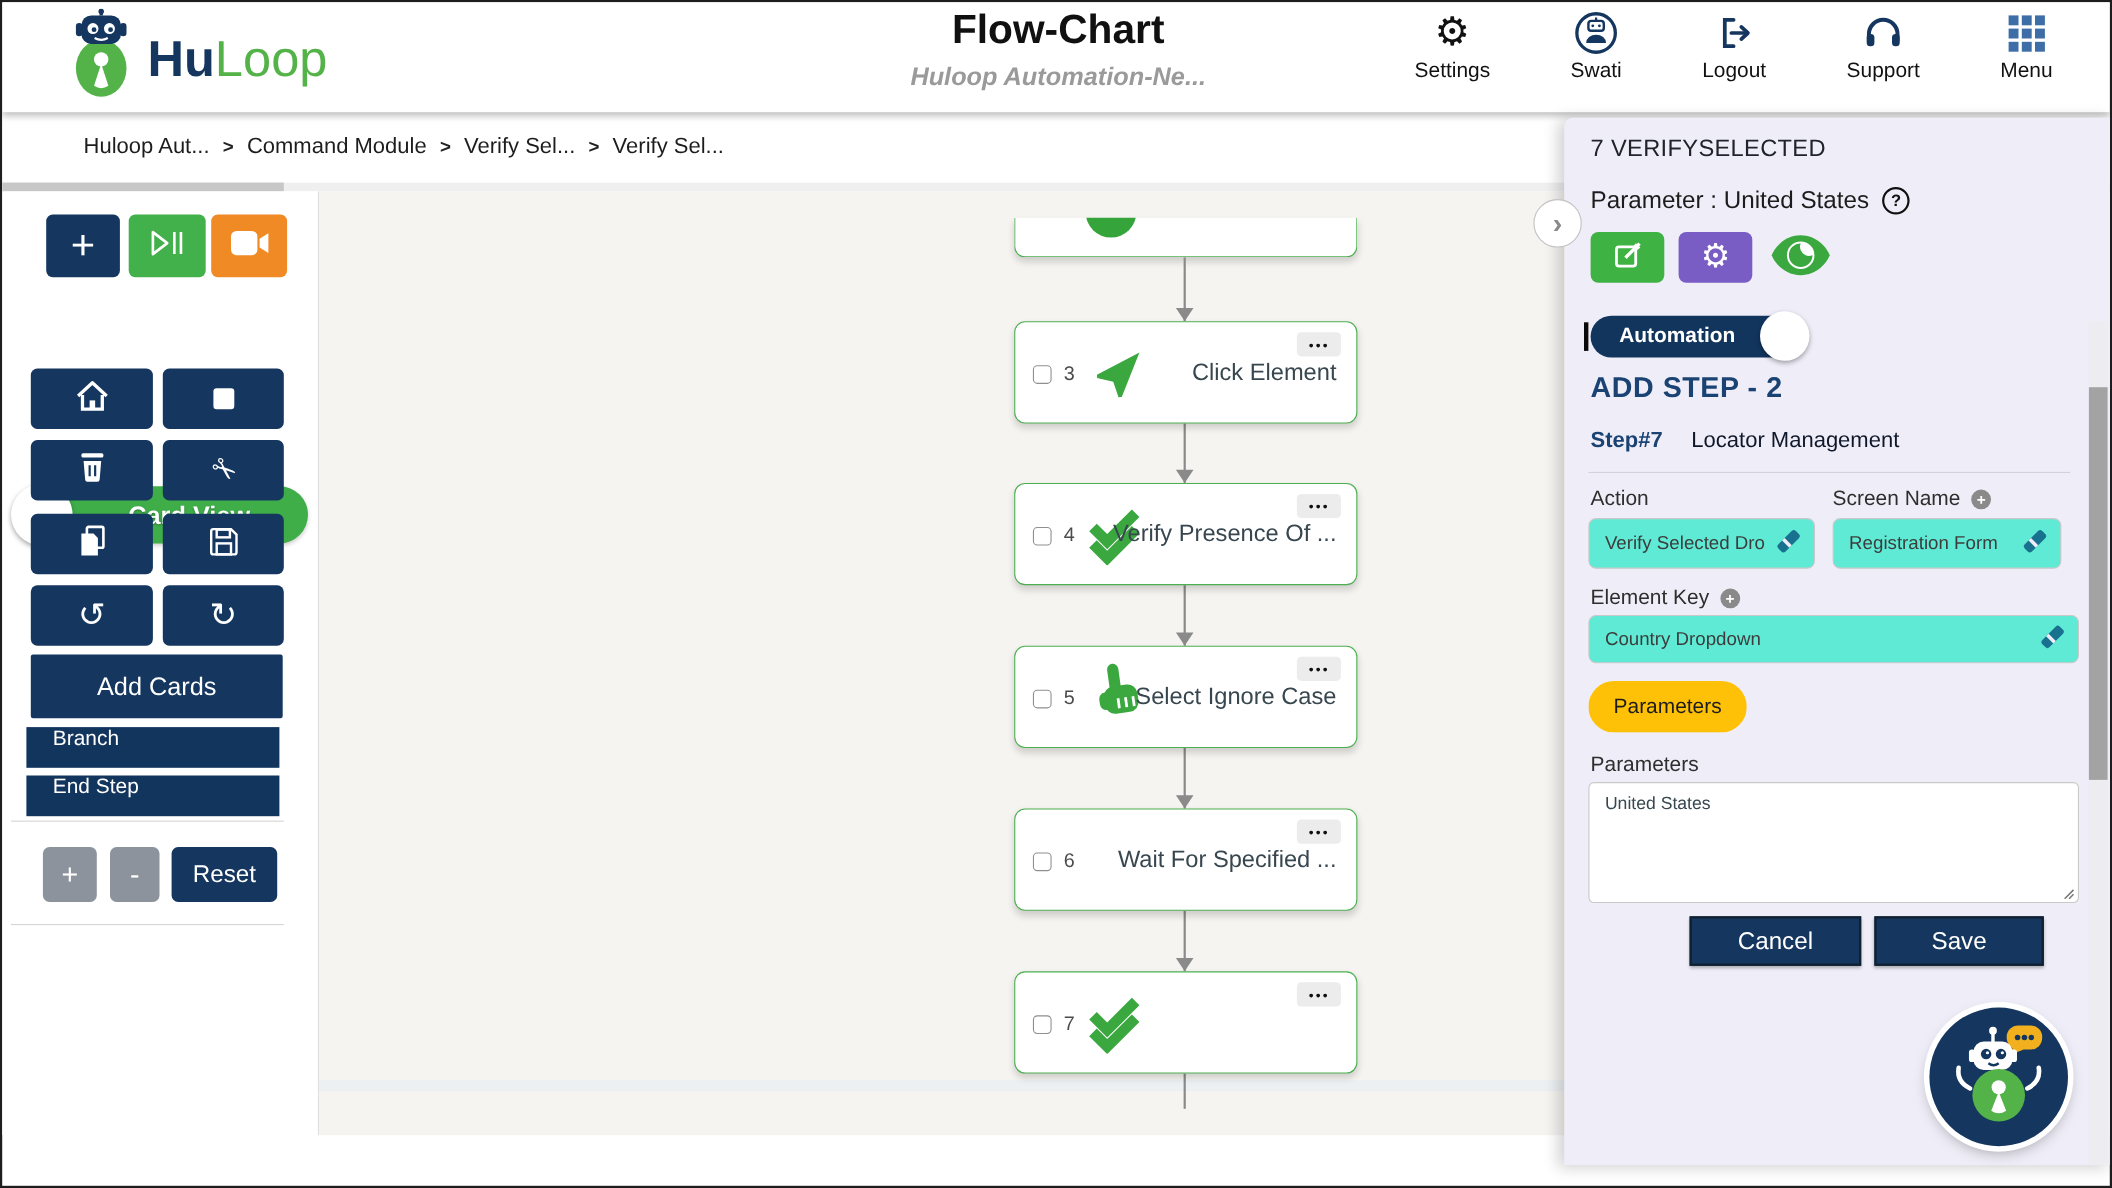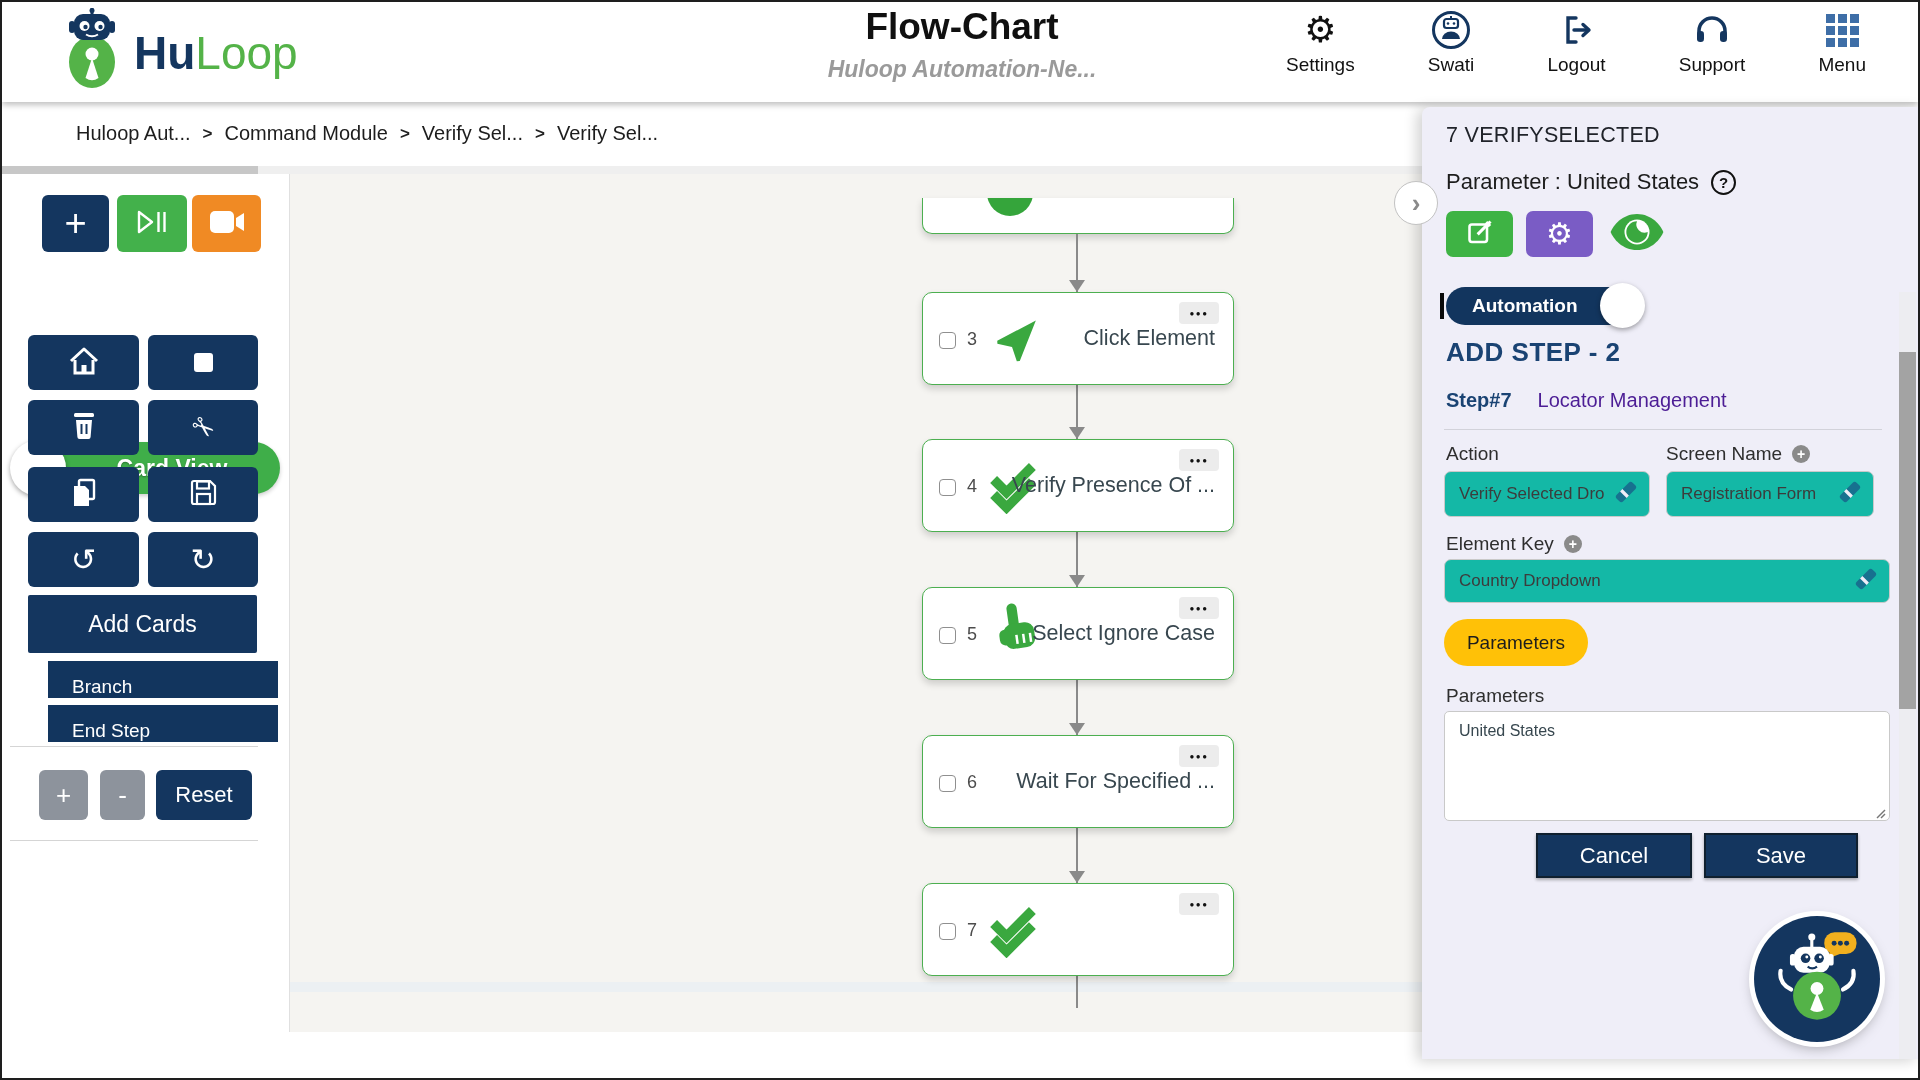--- a/index.html
+++ b/index.html
@@ -32,21 +32,21 @@
   
   .leftpanel{position:absolute;left:0;top:172px;width:287px;height:858px;background:#fff;border-right:1px solid #e0e0e0;z-index:6;}
   .sq-btn{position:absolute;border-radius:6px;display:flex;align-items:center;justify-content:center;cursor:pointer;}
   .navy{background:#14365f;color:#fff;}
   .green{background:#43b14b;color:#fff;}
   .orange{background:#f08a24;color:#fff;}
   .grey{background:#8d939c;color:#fff;}
   .cardview{position:absolute;left:22px;top:268px;width:256px;height:52px;border-radius:26px;background:#3fae49;display:flex;align-items:center;justify-content:center;cursor:pointer;box-shadow:0 2px 4px rgba(0,0,0,.2);}
   .cardview span{color:#fff;font-size:23px;font-weight:700;text-shadow:0 1px 2px rgba(0,0,0,.35);margin-left:40px;}
   .cv-knob{position:absolute;left:8px;top:266px;width:56px;height:56px;border-radius:50%;background:#fff;box-shadow:0 2px 5px rgba(0,0,0,.35);cursor:pointer;}
-  .listbar{position:absolute;left:22px;width:230px;height:37px;background:#12355e;color:#fff;font-size:19px;display:flex;align-items:flex-end;padding-left:24px;box-sizing:border-box;cursor:pointer;margin-left:24px;}
+  .listbar{position:absolute;left:22px;width:230px;height:37px;background:#12355e;color:#fff;font-size:19px;display:flex;align-items:flex-start;padding-left:24px;box-sizing:border-box;cursor:pointer;}
   .divline{position:absolute;left:8px;width:248px;height:1px;background:#d5d5d5;}
   .uglyph{font-family:"DejaVu Sans",sans-serif;}
 
   
   .canvas{position:absolute;left:287px;top:172px;width:1633px;height:858px;background:#f5f4f1;z-index:1;}
   .band{position:absolute;left:0;top:808px;width:100%;height:10px;background:#ecEFf2;background:#ecf0f3;}
   .fcard{position:absolute;left:633px;width:312px;height:93px;background:#fff;border:1.6px solid #4caf50;border-radius:10px;box-sizing:border-box;box-shadow:0 4px 7px rgba(0,0,0,.16);cursor:pointer;}
   .fcard .cb{position:absolute;left:16px;top:39px;width:15px;height:15px;border:1.8px solid #8f8f8f;border-radius:4px;cursor:pointer;}
   .fcard .num{position:absolute;left:44px;top:36px;font-size:18px;color:#4c4c4c;}
   .fcard .clabel{position:absolute;right:18px;top:0;height:100%;display:flex;align-items:center;font-size:21.5px;color:#38474f;}
@@ -72,25 +72,25 @@
   .rp-edit{left:24px;background:#3eb344;}
   .rp-gear{left:104px;background:#7a5cc5;}
   .rp-eye{left:186px;background:transparent;width:58px;}
   .tgl-tick{position:absolute;left:18px;top:186px;width:4px;height:26px;background:#0a0a0a;z-index:0;}
   .tgl{position:absolute;left:24px;top:180px;width:190px;height:38px;border-radius:19px;background:#12355e;z-index:1;display:flex;align-items:center;cursor:pointer;}
   .tgl span{color:#fff;font-size:19px;font-weight:700;margin-left:26px;}
   .tgl-knob{position:absolute;left:178px;top:176px;width:45px;height:45px;border-radius:50%;background:#fff;z-index:2;box-shadow:0 2px 5px rgba(0,0,0,.35);cursor:pointer;}
   .rp-addstep{position:absolute;left:24px;top:230px;font-size:26px;font-weight:800;color:#1a4373;letter-spacing:.5px;}
   .rp-steprow{position:absolute;left:24px;top:282px;display:flex;gap:26px;align-items:baseline;}
   .rp-stepno{font-size:20px;font-weight:800;color:#1a4373;}
-  .rp-steptype{font-size:20px;color:#4c1d95;}
+  .rp-steptype{font-size:20px;color:#0f172a;}
   .rp-div{position:absolute;left:22px;top:322px;width:438px;height:1px;background:#d2d2da;}
   .rp-lbl{position:absolute;font-size:19px;color:#2e2e2e;display:flex;align-items:center;gap:10px;}
   .pluscirc{width:18px;height:18px;border-radius:50%;background:#8a8a8a;color:#fff;font-size:14px;font-weight:700;display:flex;align-items:center;justify-content:center;cursor:pointer;}
-  .rp-input{position:absolute;height:46px;background:#14b8a6;border:1px solid #c9c9c9;border-radius:7px;box-sizing:border-box;display:flex;align-items:center;}
+  .rp-input{position:absolute;height:46px;background:#5eead4;border:1px solid #c9c9c9;border-radius:7px;box-sizing:border-box;display:flex;align-items:center;}
   .rp-input input{border:none;outline:none;background:transparent;font-size:17px;color:#3c3c3c;font-family:"Liberation Sans",sans-serif;width:100%;padding:0 4px 0 14px;}
   .eraser{flex:0 0 30px;margin-right:8px;cursor:pointer;}
   .tabs{position:absolute;left:22px;top:512px;height:47px;display:flex;border-radius:24px;overflow:hidden;cursor:pointer;}
   .tab1{width:144px;background:#ffc107;color:#1d1d1d;font-size:19px;display:flex;align-items:center;justify-content:center;}
   .tab2{width:194px;background:#d9d9d9;color:#333;font-size:19px;display:flex;align-items:center;justify-content:center;}
   .rp-params-lbl{position:absolute;left:24px;top:578px;font-size:19px;color:#2e2e2e;}
   .rp-textarea{position:absolute;left:22px;top:604px;width:446px;height:110px;background:#fff;border:1px solid #c9c9c9;border-radius:5px;box-sizing:border-box;resize:none;font-size:16px;color:#37474f;font-family:"Liberation Sans",sans-serif;padding:10px 14px;outline:none;}
   .resize-h{position:absolute;left:452px;top:698px;width:12px;height:12px;pointer-events:none;}
   .rp-act{position:absolute;top:726px;height:45px;background:#14365f;border:2px solid #10202f;box-sizing:border-box;color:#fff;font-size:22px;display:flex;align-items:center;justify-content:center;cursor:pointer;box-shadow:0 2px 3px rgba(0,0,0,.3);}
   .vscroll{position:absolute;left:477px;top:185px;width:17px;height:767px;background:#ededf1;}

